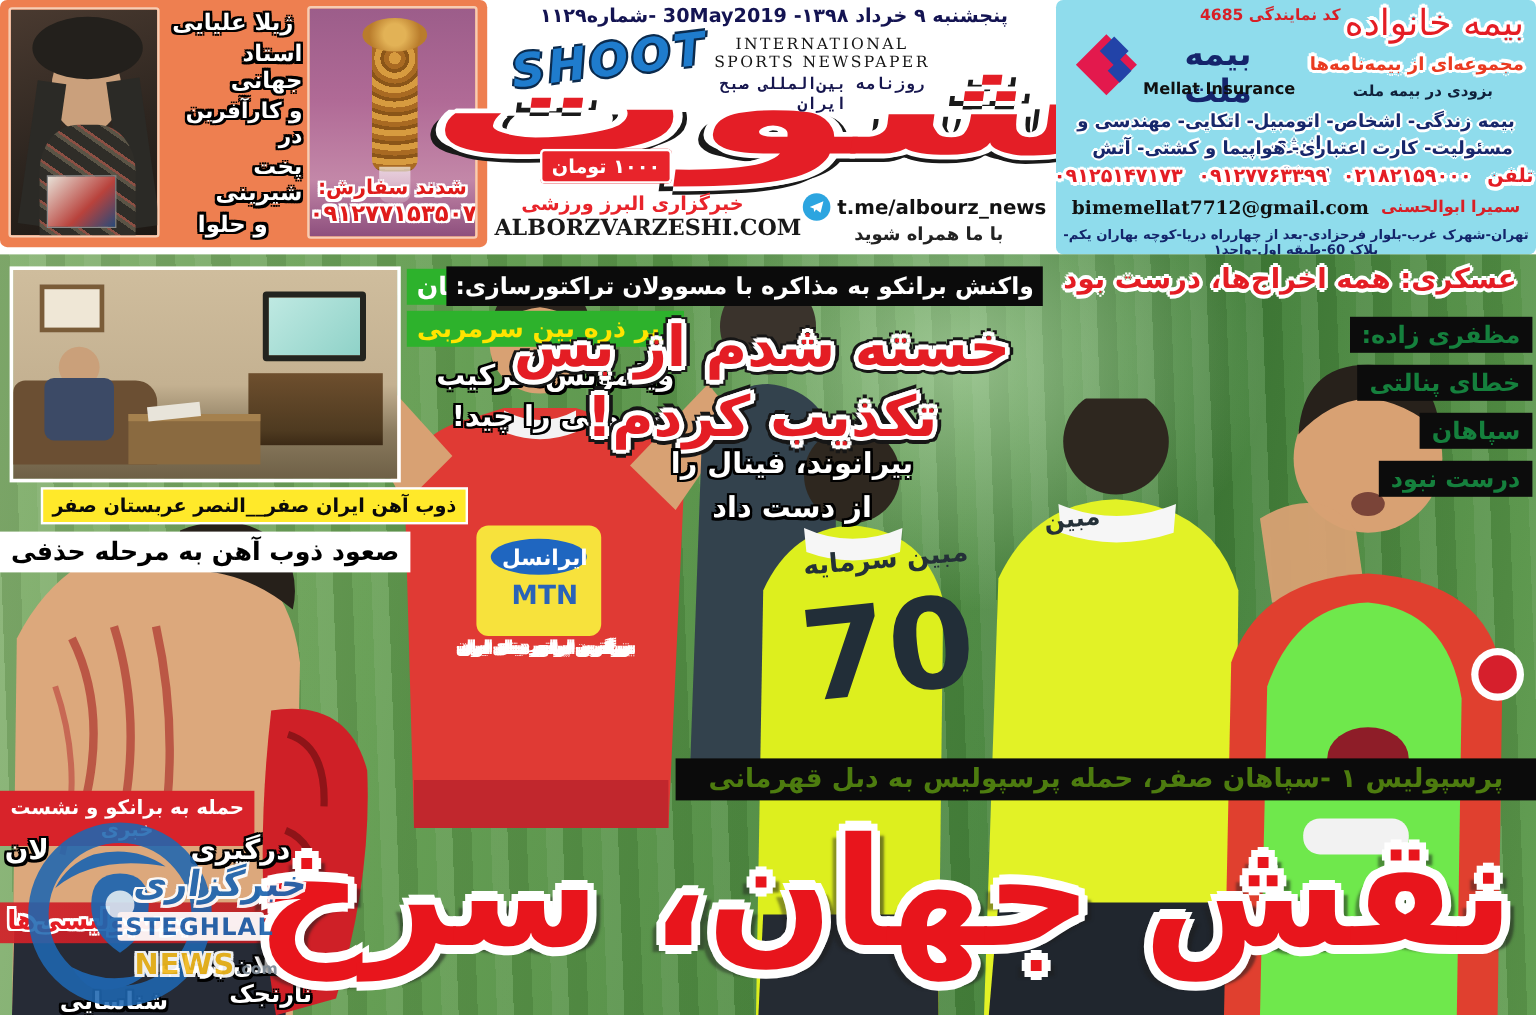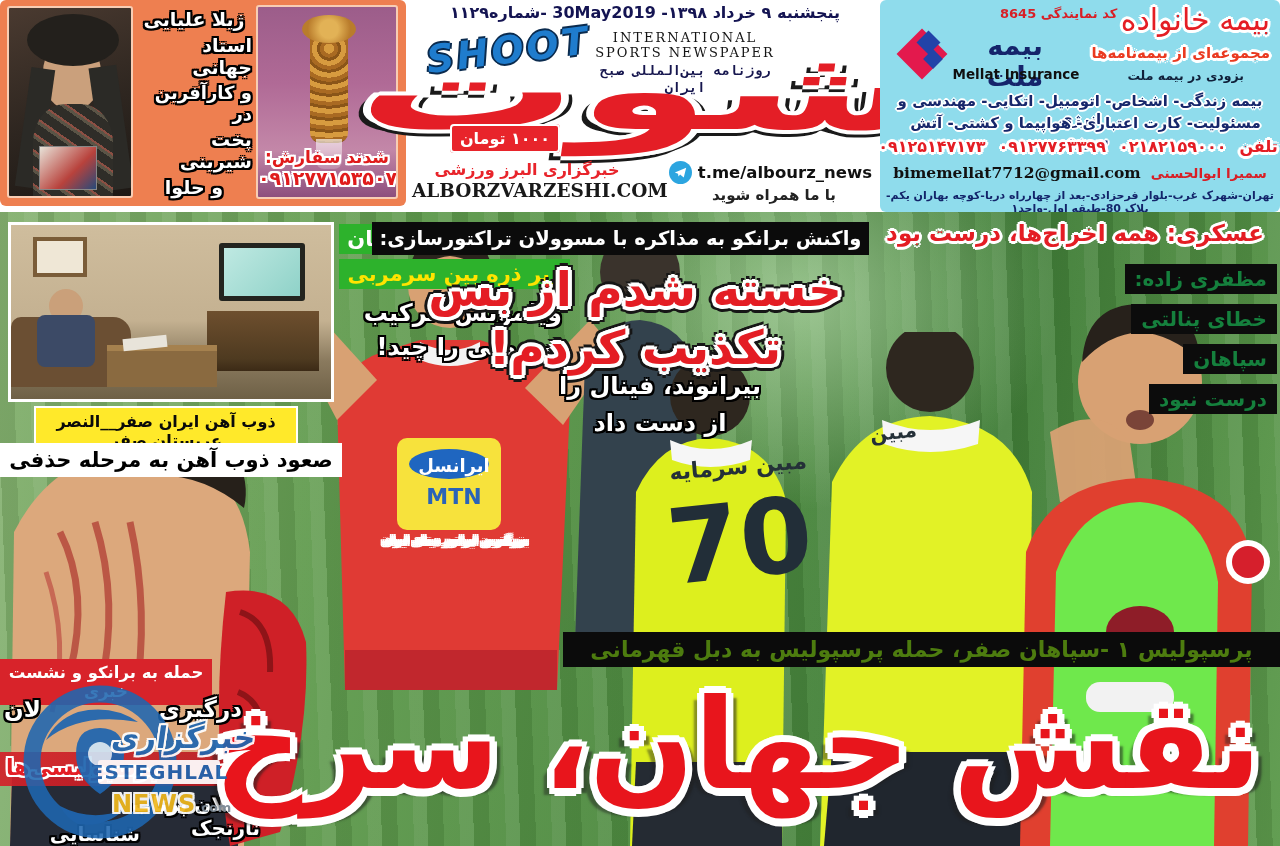--- a/index.html
+++ b/index.html
@@ -95,21 +95,21 @@
       </span>
       <span style="font-weight:800;font-size:16.5px;color:#111;">t.me/albourz_news</span>
     </div>
     <div class="abs rtl" style="right:42px;top:186px;font-weight:700;font-size:15px;color:#222;letter-spacing:1px;">با ما همراه شوید</div>
   </div>
 
   <div class="abs" style="left:880px;top:0;width:400px;height:212px;background:#8fdcec;border-radius:6px;">
     <div class="abs redow rtl" style="right:10px;top:2px;font-weight:400;font-size:30px;">بیمه خانواده</div>
     <div class="abs redow rtl" style="right:10px;top:44px;font-weight:800;font-size:15px;color:#ea3a20;">مجموعه‌ای از بیمه‌نامه‌ها</div>
     <div class="abs rtl" style="right:36px;top:68px;font-weight:800;font-size:12.5px;color:#10203a;">بزودی در بیمه ملت</div>
-    <div class="abs" style="left:120px;top:6px;font-weight:800;font-size:13px;color:#d81f26;direction:rtl;">کد نمایندگی 8645</div>
+    <div class="abs" style="left:120px;top:6px;font-weight:800;font-size:13px;color:#d81f26;direction:rtl;">کد نمایندگی 4685</div>
 
     <div class="abs" style="left:10px;top:22px;width:64px;height:64px;">
       <svg width="64" height="64" viewBox="0 0 64 64">
         <rect x="14" y="14" width="36" height="36" transform="rotate(45 32 32)" fill="#e3194d"></rect>
         <rect x="30" y="12" width="17" height="17" transform="rotate(45 38.5 20.5)" fill="#2243a8"></rect>
         <rect x="36" y="30" width="14" height="14" transform="rotate(45 43 37)" fill="#2243a8"></rect>
         <rect x="22" y="24" width="10" height="10" transform="rotate(45 27 29)" fill="#fff" opacity="0.0"></rect>
       </svg>
     </div>
     <div class="abs rtl" style="left:80px;top:30px;width:110px;text-align:center;font-weight:900;font-size:27px;color:#15246b;">بیمه ملت</div>
@@ -119,21 +119,21 @@
     <div class="abs rtl" style="left:0;right:4px;top:137px;display:flex;justify-content:center;gap:13px;">
       <span class="redow" style="font-weight:900;font-size:16px;">تلفن</span>
       <span class="redow" style="font-weight:900;font-size:16px;">۰۲۱۸۲۱۵۹۰۰۰</span>
       <span class="redow" style="font-weight:900;font-size:16px;">۰۹۱۲۷۷۶۳۳۹۹</span>
       <span class="redow" style="font-weight:900;font-size:16px;">۰۹۱۲۵۱۴۷۱۷۳</span>
     </div>
     <div class="abs rtl" style="left:0;right:0;top:163px;display:flex;justify-content:center;align-items:center;gap:10px;">
       <span style="font-weight:800;font-size:13.5px;color:#d81f26;">سمیرا ابوالحسنی</span>
       <span style="font-family:'DejaVu Serif',serif;font-weight:700;font-size:15.5px;color:#111;direction:ltr;">bimemellat7712@gmail.com</span>
     </div>
-    <div class="abs ctr rtl" style="left:2px;right:2px;top:189px;font-weight:800;font-size:11px;color:#13246a;">تهران-شهرک غرب-بلوار فرحزادی-بعد از چهارراه دریا-کوچه بهاران یکم-پلاک 80-طبقه اول-واحد۱</div>
+    <div class="abs ctr rtl" style="left:2px;right:2px;top:189px;font-weight:800;font-size:11px;color:#13246a;">تهران-شهرک غرب-بلوار فرحزادی-بعد از چهارراه دریا-کوچه بهاران یکم-پلاک 60-طبقه اول-واحد۱</div>
   </div>
 
   <div class="abs" style="left:0;top:212px;width:1280px;height:634px;
               background:linear-gradient(100deg,#86b271 0%,#5f9a4d 30%,#4d8a40 55%,#417e38 75%,#5d9a4c 100%);">
 
     <div class="abs" style="left:0;top:0;right:0;bottom:0;
          background:repeating-linear-gradient(88deg,rgba(255,255,255,.10) 0 14px,rgba(0,0,0,.07) 14px 30px,rgba(255,255,255,.04) 30px 46px);"></div>
     <div class="abs" style="left:540px;top:0;width:520px;height:300px;
          background:radial-gradient(ellipse at 50% 30%,rgba(210,240,200,.55),rgba(210,240,200,0) 70%);"></div>
 
@@ -212,21 +212,21 @@
       <div class="abs" style="left:112px;top:112px;width:44px;height:12px;background:#e8e4da;transform:rotate(-6deg);"></div>
     </div>
 
     <div class="abs rtl" style="left:330px;top:12px;width:240px;text-align:right;">
       <div style="margin-bottom:5px;"><span class="strip" style="display:inline-block;background:#2db22c;color:#fff;font-weight:800;font-size:21px;">پرسپولیس و سپاهان</span></div>
       <div style="margin-bottom:7px;"><span class="strip" style="display:inline-block;background:#2db22c;color:#ffe400;font-weight:800;font-size:21px;">زیر ذره بین سرمربی</span></div>
       <div class="ob2" style="color:#fff;font-weight:900;font-size:24px;padding:3px 8px 0 0;">ویلموتس، ترکیب</div>
       <div class="ob2" style="color:#fff;font-weight:900;font-size:24px;padding:6px 8px 0 0;">تیم ملی را چید!</div>
     </div>
 
-    <div class="abs ctr rtl" style="left:36px;top:196px;width:260px;background:#ffe92a;color:#0a0a0a;font-weight:800;font-size:16px;padding:4px 2px;
+    <div class="abs ctr rtl" style="left:36px;top:196px;width:352px;background:#ffe92a;color:#0a0a0a;font-weight:800;font-size:16px;padding:4px 2px;
                 box-shadow:0 0 0 2px #fff;">ذوب آهن ایران صفر__النصر عربستان صفر</div>
     <div class="abs ctr rtl" style="left:0;top:231px;width:342px;background:#fff;color:#000;font-weight:900;font-size:21px;padding:5px 2px;">صعود ذوب آهن به مرحله حذفی</div>
 
     <div class="abs ctr rtl" style="left:372px;top:10px;width:497px;background:#0b0b0b;color:#fff;font-weight:800;font-size:19.5px;padding:5px 4px;">واکنش برانکو به مذاکره با مسوولان تراکتورسازی:</div>
     <div class="abs ctr rtl redbig" style="left:400px;top:50px;width:470px;font-weight:900;font-size:47px;">خسته شدم از بس</div>
     <div class="abs ctr rtl redbig" style="left:400px;top:108px;width:470px;font-weight:900;font-size:47px;">تکذیب کردم!</div>
     <div class="abs ctr rtl ob2" style="left:520px;top:160px;width:280px;color:#fff;font-weight:900;font-size:24px;">بیرانوند، فینال را</div>
     <div class="abs ctr rtl ob2" style="left:520px;top:197px;width:280px;color:#fff;font-weight:900;font-size:24px;">از دست داد</div>
 
     <div class="abs ctr rtl redow" style="left:880px;top:8px;width:390px;font-weight:900;font-size:23px;">عسکری: همه اخراج‌ها، درست بود</div>

